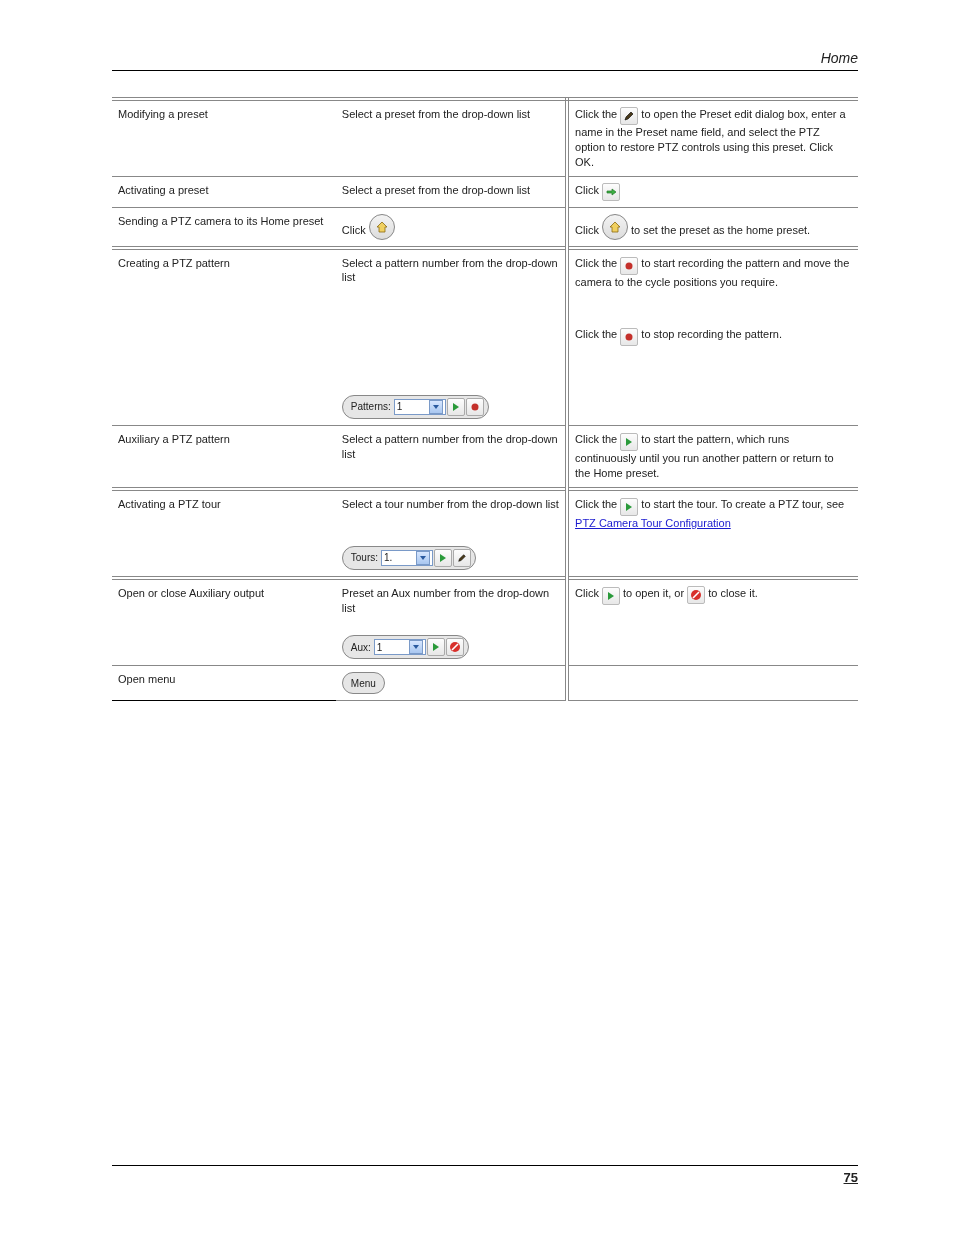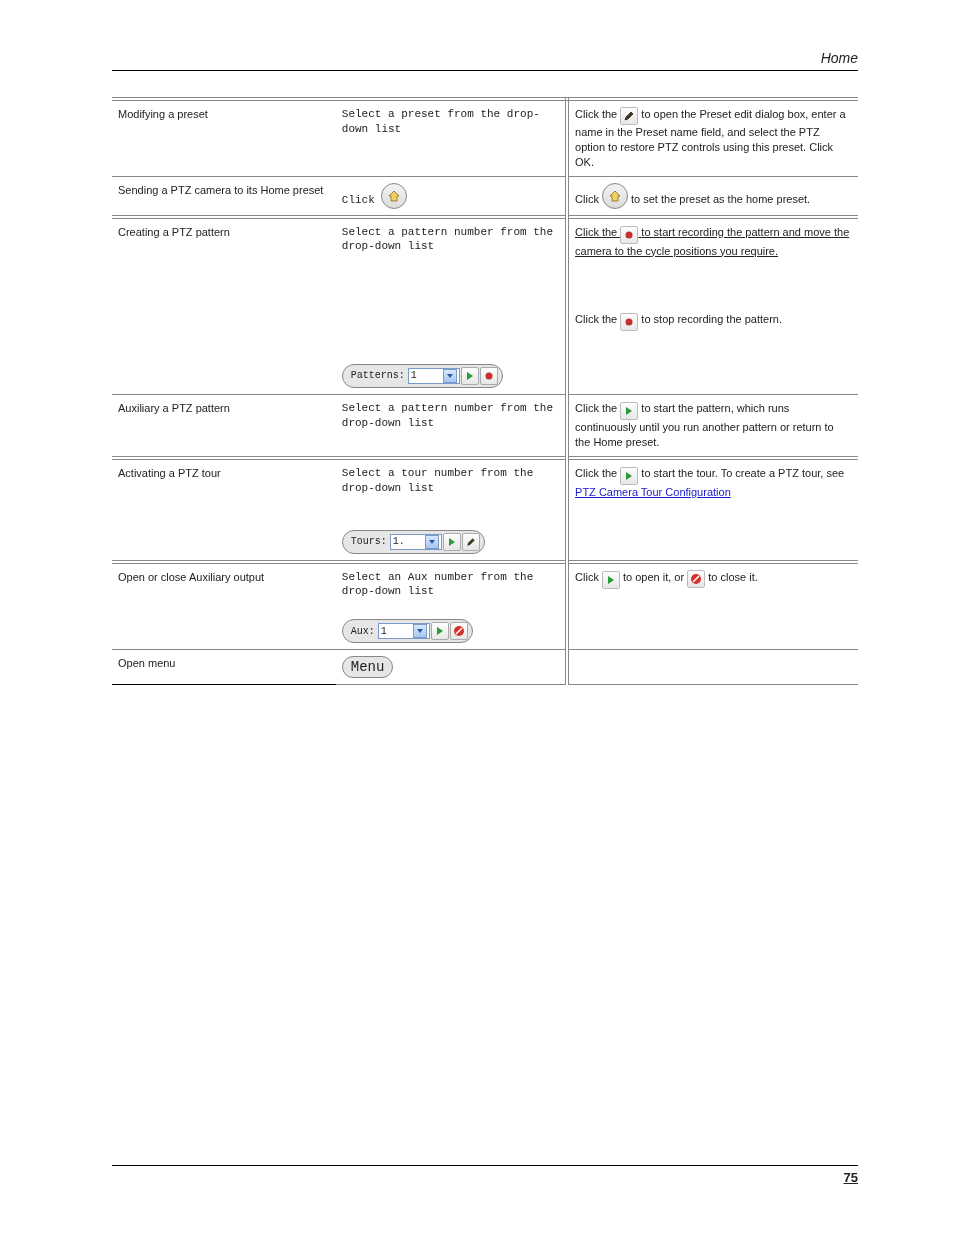--- a/index.html
+++ b/index.html
@@ -27,21 +27,21 @@
     width: 100%;
     border-collapse: collapse;
     font-size: 11px;
     line-height: 1.35;
   }
   table.main td {
     vertical-align: top;
     padding: 6px 6px;
   }
   .col1 { width: 30%; }
-  .col2 { width: 31%; font-family: Liberation Mono, monospace; }
+  .col2 { width: 31%; }
   .col3 { width: 39%; }
   .dtop { border-top: 4px double #888; }
   .stop { border-top: 1px solid #888; }
   .vsep { border-right: 4px double #888; }
   .link { color: #1b1bcf; text-decoration: underline; margin-top: 8px; }
   .pill {
     display: inline-flex;
     align-items: center;
     border: 1px solid #888;
     border-radius: 14px;
@@ -72,21 +72,21 @@
     width: 18px; height: 18px;
     display: inline-flex; align-items: center; justify-content: center;
     background: linear-gradient(#fdfdfd,#e7e7e7);
     border: 1px solid #aaa;
     border-radius: 2px;
   }
   .btn-oval {
     display: inline-flex; align-items: center; justify-content: center;
     height: 22px; padding: 0 8px;
     border: 1px solid #888; border-radius: 12px;
-    background: #e6e6e6; font-size: 14px;
+    background: #e6e6e6; font-size: 10px;
   }
   .btn-round {
     display: inline-flex; align-items: center; justify-content: center;
     width: 26px; height: 26px;
     border: 1px solid #888; border-radius: 50%;
     background: linear-gradient(#f3f3f3,#dcdcdc);
   }
   .sq {
     display: inline-flex; align-items: center; justify-content: center;
     width: 18px; height: 18px;
@@ -127,20 +127,36 @@
         <span>Click the </span>
         <span class="sq">
           <svg width="12" height="12" viewBox="0 0 12 12">
                 <path d="M2 10 L3 7 L8 2 L10 4 L5 9 L2 10 Z" fill="#4a3a1a" stroke="#000" stroke-width="0.6"></path>
               </svg>
         </span>
         <span> to open the Preset edit dialog box, enter a name in the Preset name field, and select the PTZ option to restore PTZ controls using this preset. Click OK.</span>
       </td>
     </tr>
 
+    <tr>
+      <td class="col1 stop">
+        <span>Activating a preset</span>
+      </td>
+      <td class="col2 stop vsep">
+        <span>Select a preset from the drop-down list</span>
+      </td>
+      <td class="col3 stop">
+        <span>Click </span>
+        <span class="sq">
+          <svg width="12" height="12" viewBox="0 0 12 12">
+                <path d="M2 5 L7 5 L7 3 L11 6 L7 9 L7 7 L2 7 Z" fill="#3cb043" stroke="#237a29" stroke-width="0.7"></path>
+              </svg>
+        </span>
+      </td>
+    </tr>
 
     <tr>
       <td class="col1 stop">
         <span>Sending a PTZ camera to its Home preset</span>
       </td>
       <td class="col2 stop vsep">
         <span>Click </span>
         <span class="btn-round">
           <svg width="14" height="14" viewBox="0 0 14 14">
                 <path d="M2 7 L7 2 L12 7 L10 7 L10 12 L4 12 L4 7 Z" fill="#f0d060" stroke="#8a6a10" stroke-width="0.8"></path>
@@ -180,21 +196,21 @@
                 </svg>
               </span>
           <span class="btn">
                 <svg width="10" height="10" viewBox="0 0 10 10">
                   <circle cx="5" cy="5" r="3.5" fill="#c4302b"></circle>
                 </svg>
               </span>
         </span>
       </td>
       <td class="col3 dtop">
-        <div style="margin-bottom:54px;text-decoration:underline;">
+        <div style="margin-bottom:38px;">
           <span>Click the </span>
           <span class="sq">
                 <svg width="10" height="10" viewBox="0 0 10 10">
                   <circle cx="5" cy="5" r="3.5" fill="#c4302b"></circle>
                 </svg>
               </span>
           <span> to start recording the pattern and move the camera to the cycle positions you require.</span>
         </div>
         <div>
           <span>Click the </span>
@@ -264,21 +280,21 @@
         <span> to start the tour. To create a PTZ tour, see </span>
         <span class="link">PTZ Camera Tour Configuration</span>
       </td>
     </tr>
 
     <tr>
       <td class="col1 dtop">
         <span>Open or close Auxiliary output</span>
       </td>
       <td class="col2 dtop vsep">
-        <div style="margin-bottom:20px;">Select an Aux number from the drop-down list</div>
+        <div style="margin-bottom:20px;">Preset an Aux number from the drop-down list</div>
         <span class="pill">
           <span class="lbl">Aux:</span>
           <span class="sel">
             <span class="val">1</span>
             <span class="dd">
                   <svg width="8" height="8" viewBox="0 0 8 8">
                     <path d="M1 2 L4 6 L7 2 Z" fill="#2a5aa0"></path>
                   </svg>
                 </span>
           </span>

